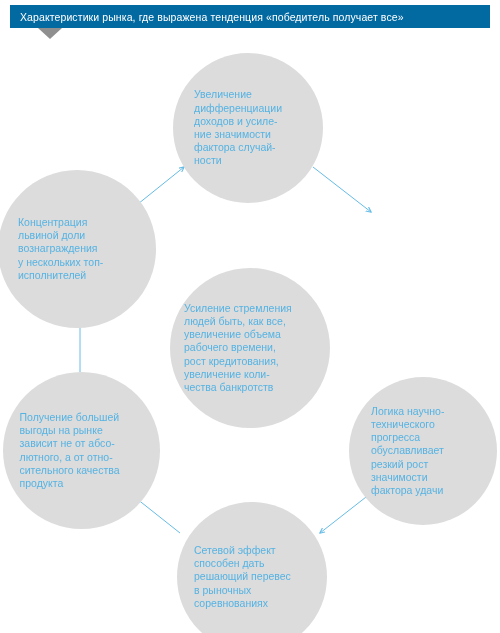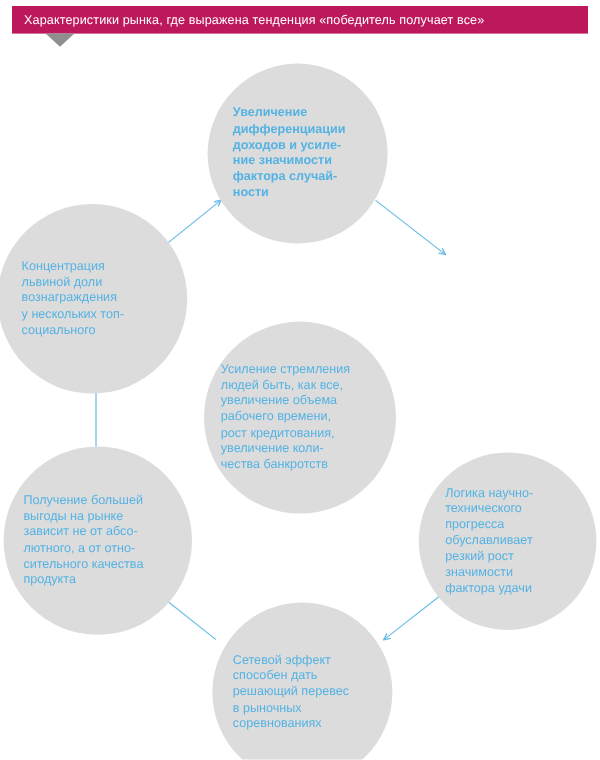--- a/index.html
+++ b/index.html
@@ -21,21 +21,21 @@
     height: 633px;
   }
 
   
   .banner {
     position: absolute;
     left: 10px;
     top: 5px;
     width: 480px;
     height: 23px;
-    background: #be185d;
+    background: #0369a1;
     box-sizing: border-box;
     display: flex;
     align-items: center;
     padding-left: 10px;
   }
   .banner-label {
     color: #ffffff;
     font-size: 10.5px;
     letter-spacing: 0.1px;
     white-space: nowrap;
@@ -81,21 +81,21 @@
 
   
   .node-top      { left: 173px; top: 53px;  width: 150px; height: 150px; }
   .node-right    { left: 343px; top: 166px; width: 152px; height: 152px; }
   .node-left     { left: -2px;  top: 170px; width: 158px; height: 158px; }
   .node-center   { left: 170px; top: 268px; width: 160px; height: 160px; }
   .node-botright { left: 349px; top: 377px; width: 148px; height: 148px; }
   .node-botleft  { left: 3px;   top: 372px; width: 157px; height: 157px; }
   .node-bottom   { left: 177px; top: 502px; width: 150px; height: 150px; }
 
-  .node-top .node-text      { width: 108px; font-weight: bold; }
+  .node-top .node-text      { width: 108px; }
   .node-right .node-text    { width: 104px; }
   .node-left .node-text     { width: 118px; }
   .node-center .node-text   { width: 132px; }
   .node-botright .node-text { width: 104px; }
   .node-botleft .node-text  { width: 124px; }
   .node-bottom .node-text   { width: 116px; }
 </style>
 </head>
 <body>
 
@@ -132,21 +132,21 @@
 фактора случай-
 ности</span>
   </div>
 
 
   <div class="node node-left">
     <span class="node-text">Концентрация
 львиной доли
 вознаграждения
 у нескольких топ-
-социального</span>
+исполнителей</span>
   </div>
 
   <div class="node node-center">
     <span class="node-text">Усиление стремления
 людей быть, как все,
 увеличение объема
 рабочего времени,
 рост кредитования,
 увеличение коли-
 чества банкротств</span>

